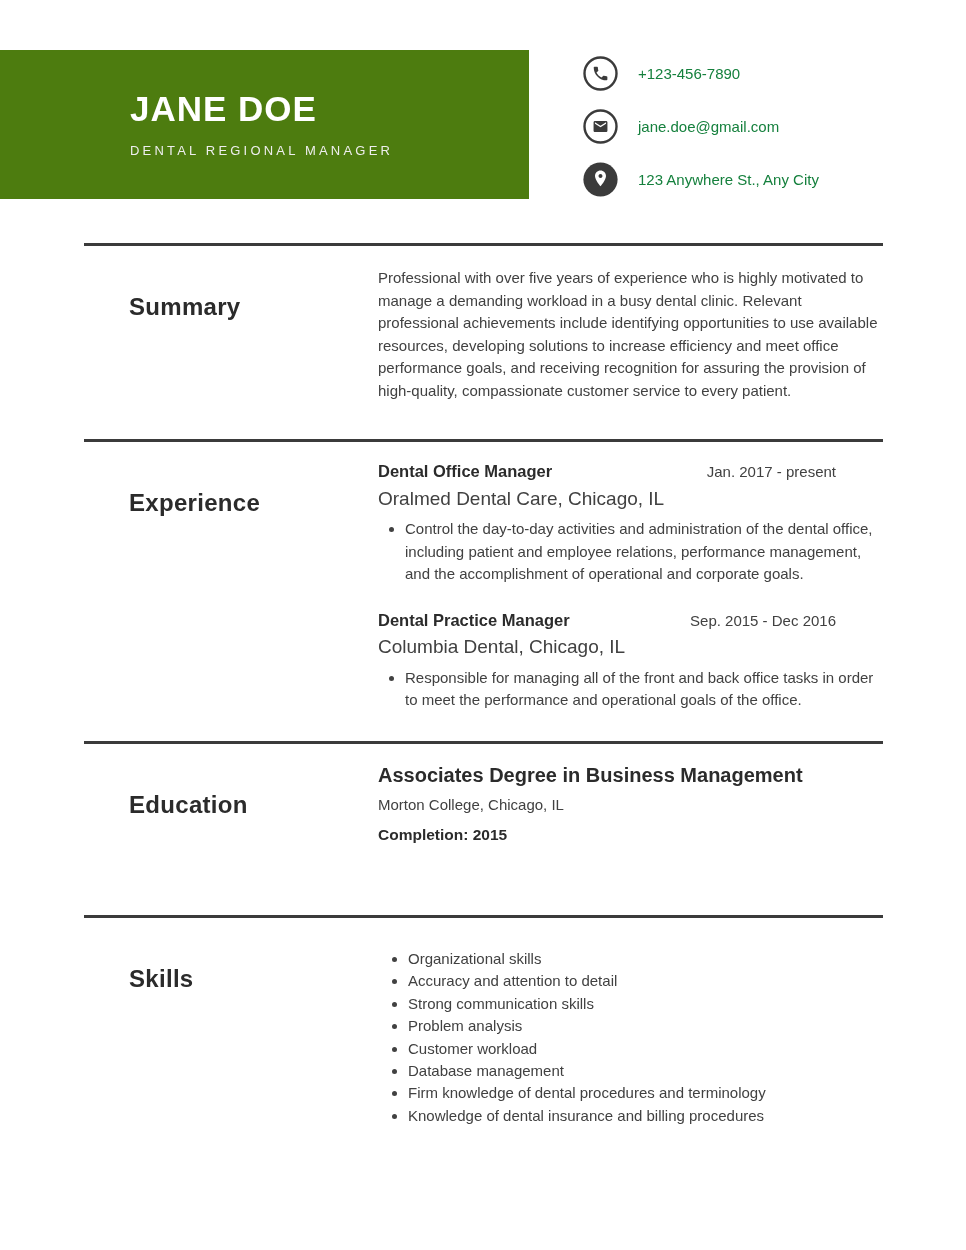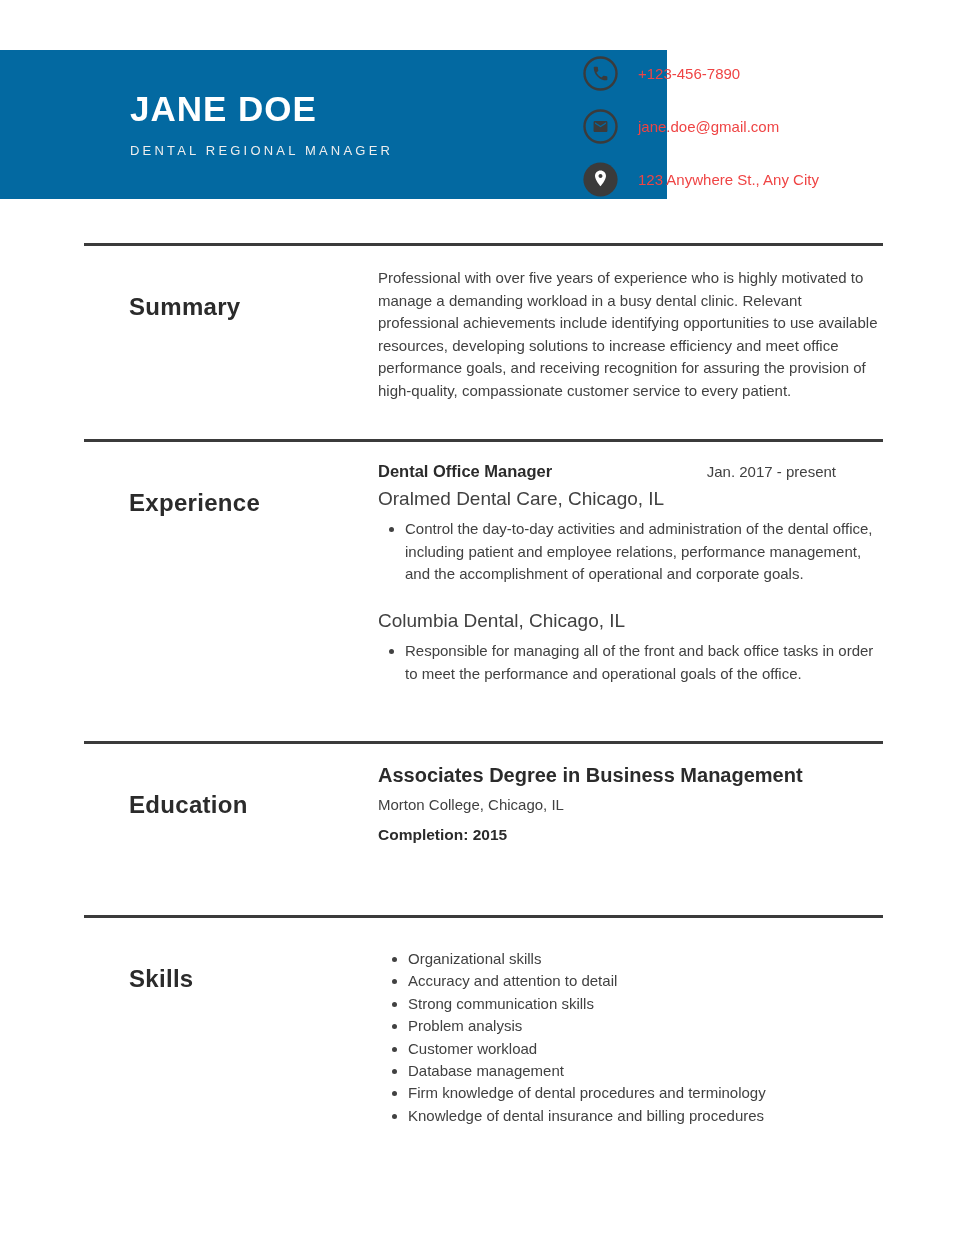--- a/index.html
+++ b/index.html
@@ -11,22 +11,22 @@
     background: #ffffff;
     font-family: "Liberation Sans", sans-serif;
     color: #414141;
     overflow: hidden;
   }
 
   
   .header-band {
     position: absolute;
     left: 0; top: 50px;
-    width: 667px; height: 149px;
-    background: #0369a1;
+    width: 529px; height: 149px;
+    background: #4d7c0f;
     padding: 41px 0 4px 130px;
   }
   .name {
     font-size: 35px;
     font-weight: bold;
     letter-spacing: 1px;
     line-height: 1;
     color: #ffffff;
   }
   .job-role {
@@ -39,21 +39,21 @@
   
   .contacts {
     position: absolute;
     left: 582px; top: 55px;
     display: flex;
     flex-direction: column;
     gap: 16px;
   }
   .contact-row { display: flex; align-items: center; height: 37px; }
   .contact-icon { width: 37px; height: 37px; flex: 0 0 37px; }
-  .contact-text { margin-left: 19px; font-size: 15px; color: #ef4444; }
+  .contact-text { margin-left: 19px; font-size: 15px; color: #15803d; }
 
   
   .section {
     position: absolute;
     left: 84px;
     width: 799px;
   }
   .rule { height: 3px; background: #3b3b3b; }
   .section-body { display: flex; padding-top: 19px; }
   .section-label { width: 294px; flex: 0 0 294px; padding-left: 45px; margin-top: 28px; }
@@ -155,20 +155,24 @@
             <span class="job-title">Dental Office Manager</span>
             <span class="job-dates">Jan. 2017 - present</span>
           </div>
           <div class="job-company">Oralmed Dental Care, Chicago, IL</div>
           <ul class="job-bullets">
             <li>Control the day-to-day activities and administration of the dental office, including patient and employee relations, performance management, and the accomplishment of operational and corporate goals.</li>
           </ul>
         </div>
 
         <div class="job">
+          <div class="job-header">
+            <span class="job-title">Dental Practice Manager</span>
+            <span class="job-dates">Sep. 2015 - Dec 2016</span>
+          </div>
           <div class="job-company">Columbia Dental, Chicago, IL</div>
           <ul class="job-bullets">
             <li>Responsible for managing all of the front and back office tasks in order to meet the performance and operational goals of the office.</li>
           </ul>
         </div>
 
       </div>
     </div>
   </div>
 

